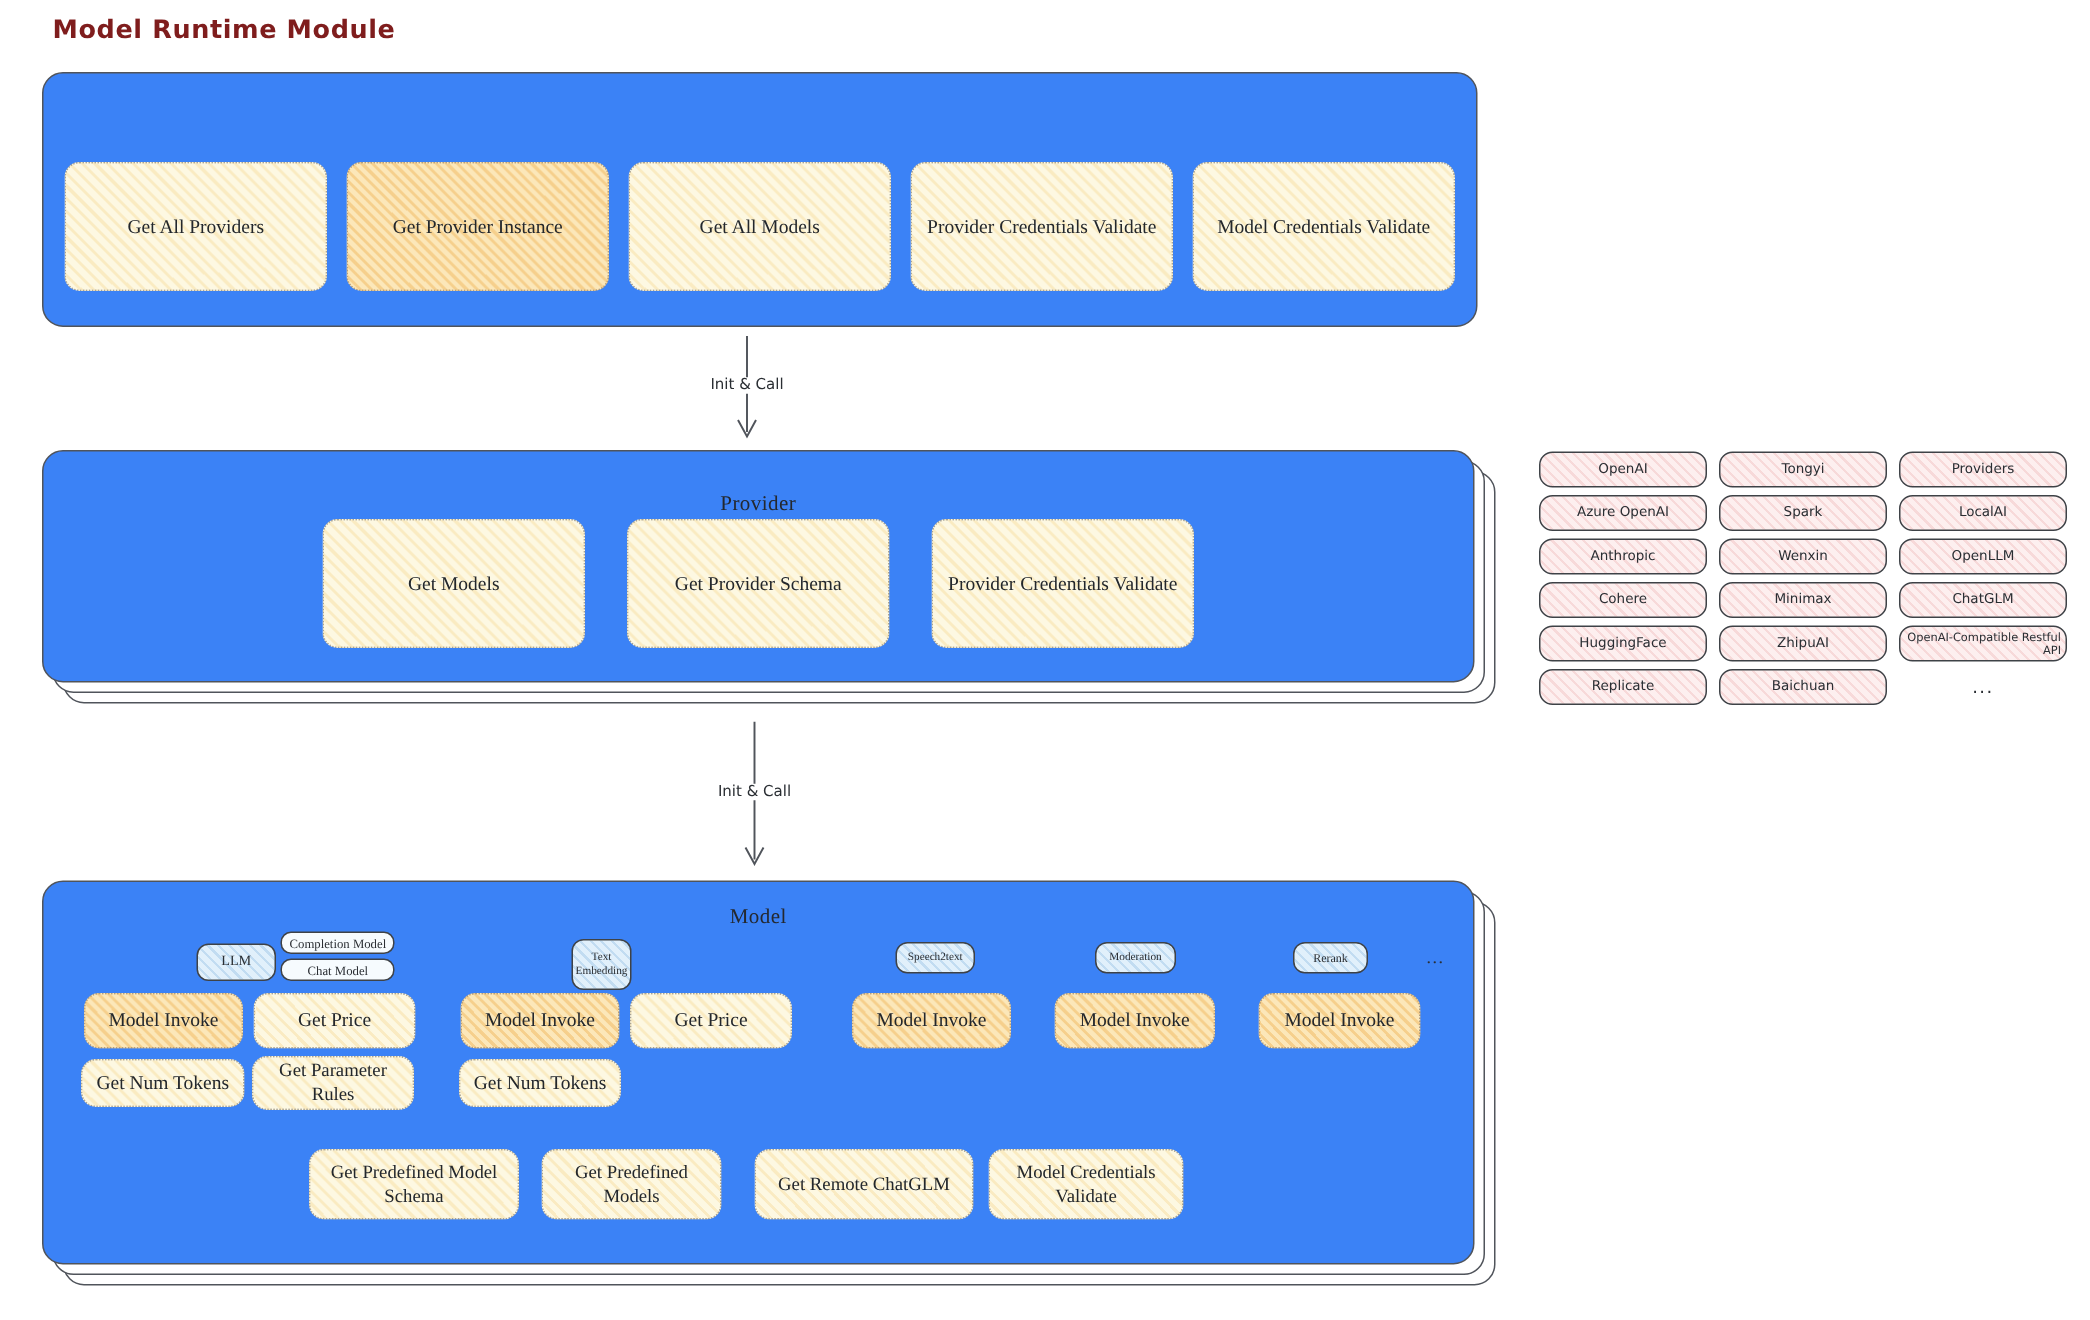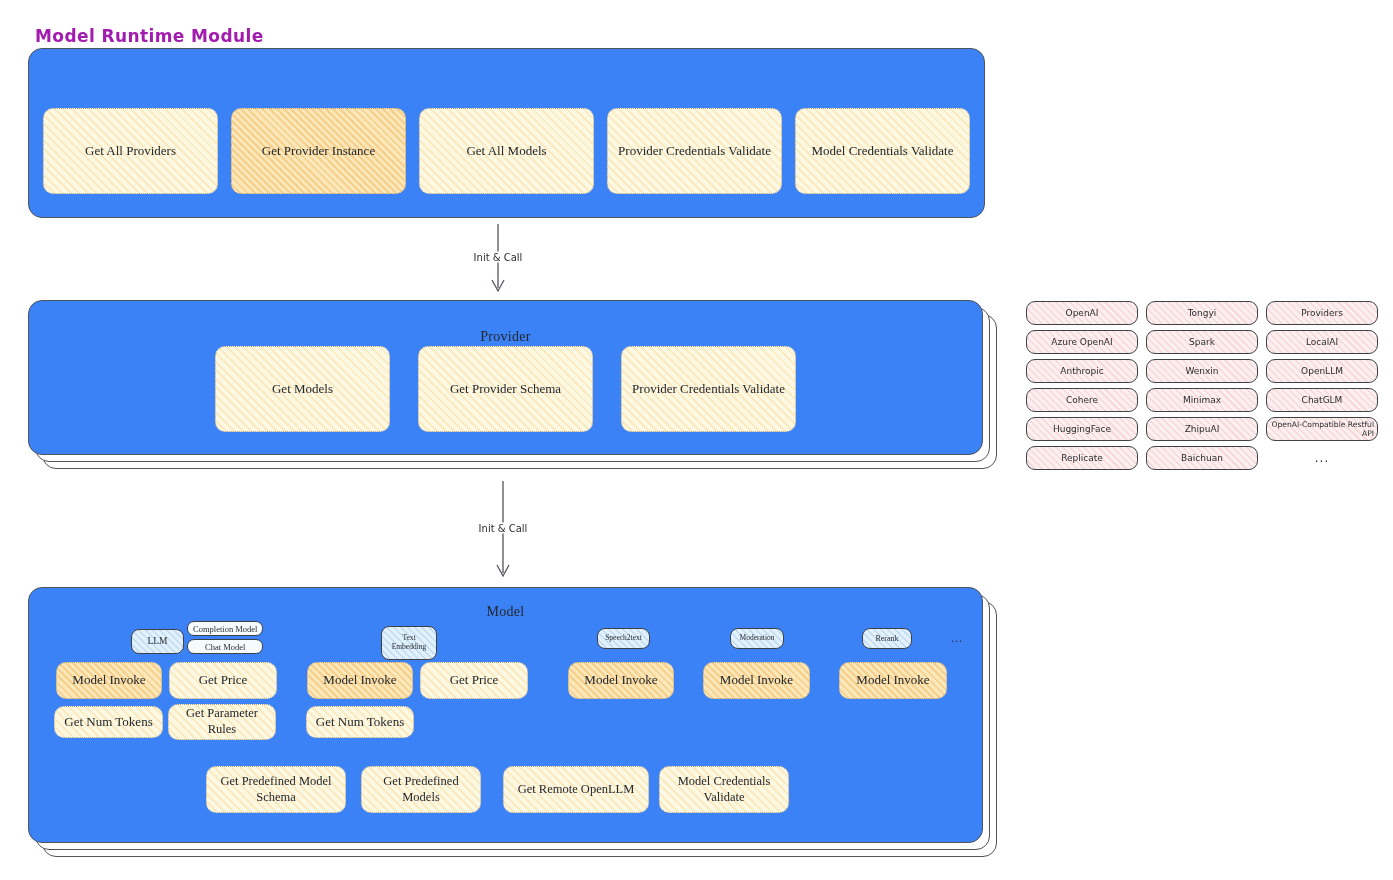--- a/index.html
+++ b/index.html
@@ -1,20 +1,20 @@
 <!DOCTYPE html>
 <html><head>
 <meta charset="utf-8">
 <style>
   * { box-sizing: border-box; margin: 0; padding: 0; }
   html,body { background:#ffffff; }
   body { font-family:"DejaVu Sans", sans-serif; color:#1e2227; }
   #canvas { position:relative; width:1393px; height:880px; background:#ffffff; overflow:hidden; }
 
-  .page-title { position:absolute; left:35px; top:10px; font-size:17px; font-weight:600; letter-spacing:.4px; color:#a21caf;margin-top:16px; }
+  .page-title { position:absolute; left:35px; top:10px; font-size:17px; font-weight:600; letter-spacing:.4px; color:#7f1d1d; }
 
   
   .big-box { position:absolute; background:#3b82f6; border:1.6px solid #50545b; border-radius:14px;font-family:Liberation Serif, serif; }
   .layer { position:absolute; background:#ffffff; border:1.5px solid #50545b; border-radius:14px; z-index:0; }
   .big-box .box-title { position:absolute; left:0; right:0; text-align:center; font-size:14px; color:#24282e; letter-spacing:.3px; }
 
   
   .chip { display:flex; align-items:center; justify-content:center; text-align:center;
           border:1.4px dotted #a8a294; border-radius:10px; font-size:13px; line-height:1.25;
           color:#23272c; padding:2px 6px;
@@ -119,37 +119,37 @@
   <div class="layer" style="left:42px; top:601px; width:955px; height:256px;"></div>
   <div class="layer" style="left:35px; top:594px; width:955px; height:256px;"></div>
   <div class="big-box" style="left:28px; top:587px; width:955px; height:256px; z-index:1;">
     <div class="box-title" style="top:16px;">Model</div>
 
     <div class="tag-blue" style="left:102px; top:41px; width:53px; height:25px; font-size:9.5px;">LLM</div>
     <div style="position:absolute; left:158px; top:33px; display:flex; flex-direction:column; gap:3px;">
       <div class="tag-white">Completion Model</div>
       <div class="tag-white">Chat Model</div>
     </div>
-    <div class="tag-blue" style="left:352px; top:38px; width:56px; height:28px; font-size:7.5px; padding:16px 4px;">Text Embedding</div>
+    <div class="tag-blue" style="left:352px; top:38px; width:40px; height:28px; font-size:7.5px; padding:16px 4px;">Text Embedding</div>
     <div class="tag-blue" style="left:568px; top:40px; width:53px; height:21px; font-size:7.5px;">Speech2text</div>
     <div class="tag-blue" style="left:701px; top:40px; width:54px; height:21px; font-size:7.5px;">Moderation</div>
     <div class="tag-blue" style="left:833px; top:40px; width:50px; height:21px; font-size:8px;">Rerank</div>
     <div class="dots-text" style="left:922px; top:43px;">...</div>
 
     <div class="chip hl" style="position:absolute; left:27px;  top:74px; width:106px; height:37px;">Model Invoke</div>
     <div class="chip" style="position:absolute; left:140px; top:74px; width:108px; height:37px;">Get Price</div>
     <div class="chip hl" style="position:absolute; left:278px; top:74px; width:106px; height:37px;">Model Invoke</div>
     <div class="chip" style="position:absolute; left:391px; top:74px; width:108px; height:37px;">Get Price</div>
     <div class="chip hl" style="position:absolute; left:539px; top:74px; width:106px; height:37px;">Model Invoke</div>
     <div class="chip hl" style="position:absolute; left:674px; top:74px; width:107px; height:37px;">Model Invoke</div>
     <div class="chip hl" style="position:absolute; left:810px; top:74px; width:108px; height:37px;">Model Invoke</div>
 
     <div class="chip" style="position:absolute; left:25px;  top:118px; width:109px; height:32px;">Get Num Tokens</div>
     <div class="chip" style="position:absolute; left:139px; top:116px; width:108px; height:36px; font-size:12.5px;">Get Parameter Rules</div>
     <div class="chip" style="position:absolute; left:277px; top:118px; width:108px; height:32px;">Get Num Tokens</div>
 
     <div class="chip" style="position:absolute; left:177px; top:178px; width:140px; height:47px; font-size:12.5px;">Get Predefined Model Schema</div>
     <div class="chip" style="position:absolute; left:332px; top:178px; width:120px; height:47px; font-size:12.5px;">Get Predefined Models</div>
-    <div class="chip" style="position:absolute; left:474px; top:178px; width:146px; height:47px; font-size:12.5px;">Get Remote OpenLLM</div>
+    <div class="chip" style="position:absolute; left:474px; top:178px; width:146px; height:47px; font-size:12.5px;">Get Remote ChatGLM</div>
     <div class="chip" style="position:absolute; left:630px; top:178px; width:130px; height:47px; font-size:12.5px;">Model Credentials Validate</div>
   </div>
 
 </div>
 
 </body></html>

